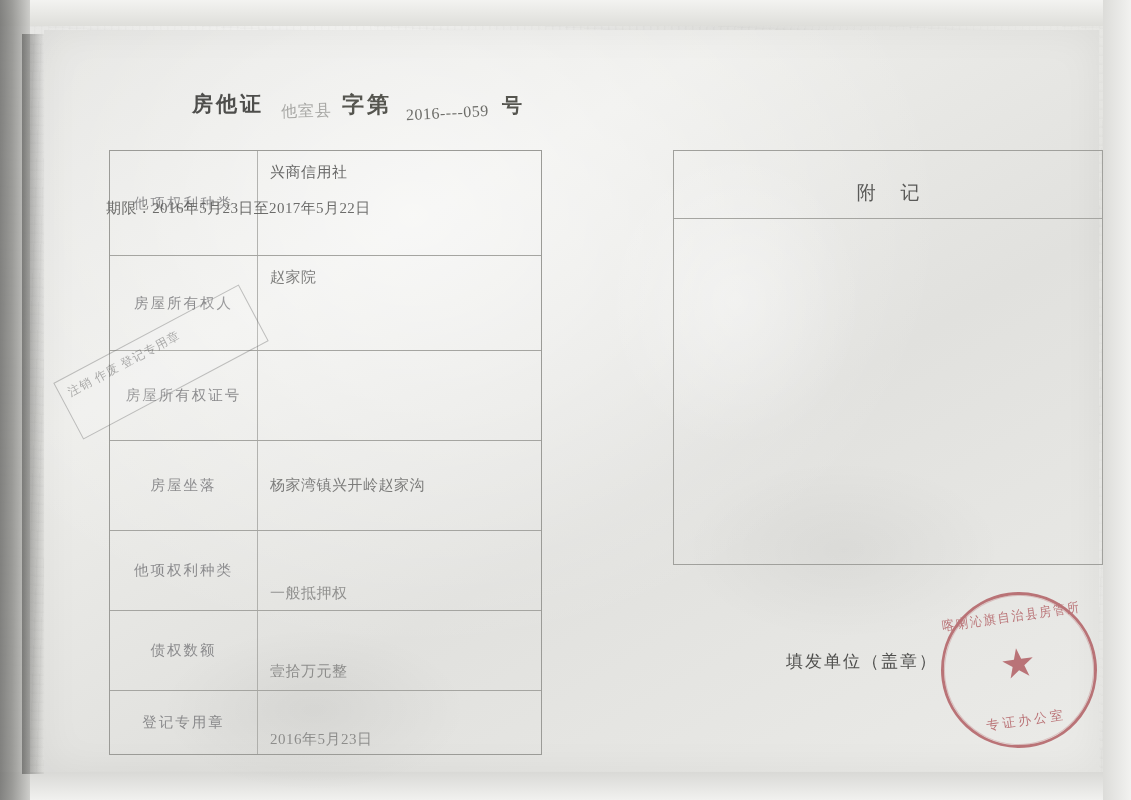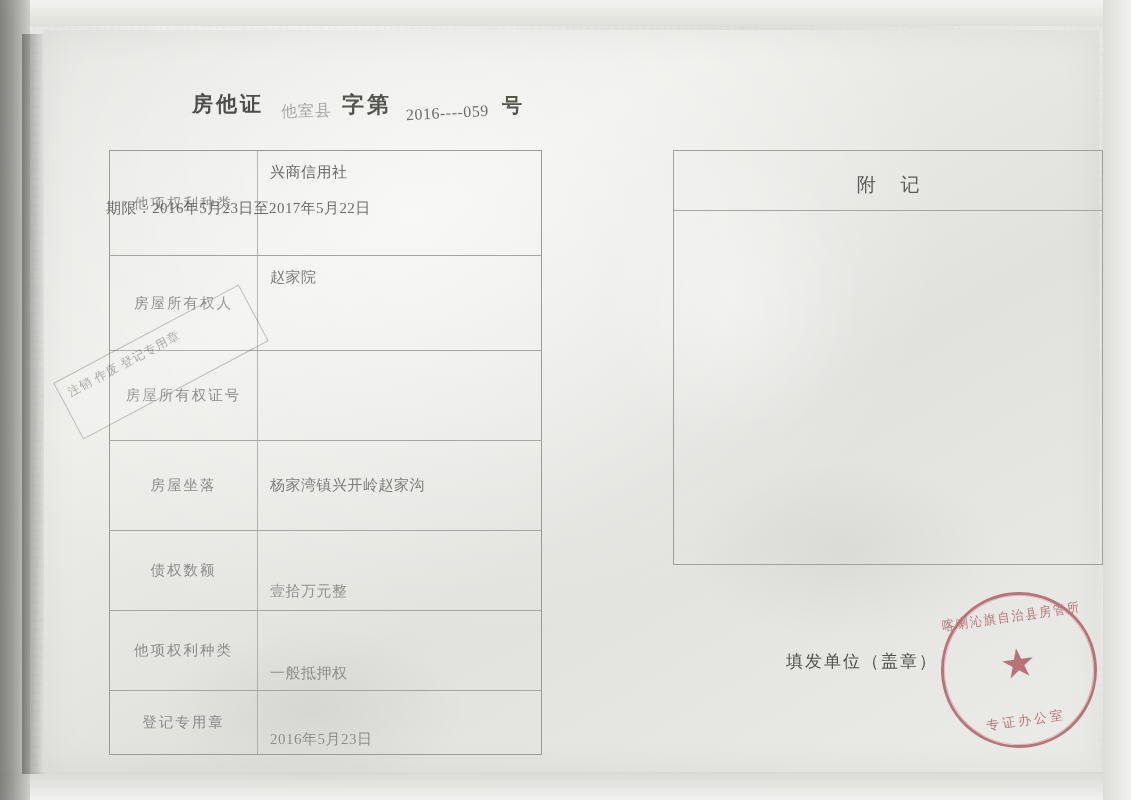--- a/index.html
+++ b/index.html
@@ -182,21 +182,21 @@
     position: absolute;
     left: 629px;
     top: 120px;
     width: 430px;
     height: 415px;
     border: 1px solid #a0a09c;
     box-sizing: border-box;
   }
   .appendix-title {
     position: absolute;
-    left: 0; top: 8px;
+    left: 0; top: 16px;
     width: 100%;
     height: 52px;
     border-bottom: 1px solid #a5a5a1;
     box-sizing: border-box;
     display: flex;
     align-items: center;
     justify-content: center;
     font-size: 19px;
     letter-spacing: 10px;
     color: #5a5a58;
@@ -337,26 +337,26 @@
         <div class="cell-value v-mid">赵家院</div>
       </div>
       <div class="row" style="height:90px">
         <div class="cell-label">房屋所有权证号</div>
       </div>
       <div class="row" style="height:90px">
         <div class="cell-label">房屋坐落</div>
         <div class="cell-value v-mid" style="align-items:center;padding-top:0">杨家湾镇兴开岭赵家沟</div>
       </div>
       <div class="row" style="height:80px">
+        <div class="cell-label">他项权利种类</div>
+        <div class="cell-value v-faint" style="align-items:flex-end;padding-bottom:6px;padding-top:0">一般抵押权</div>
+      </div>
+      <div class="row" style="height:80px">
         <div class="cell-label">债权数额</div>
         <div class="cell-value v-faint" style="align-items:flex-end;padding-bottom:8px;padding-top:0">壹拾万元整</div>
-      </div>
-      <div class="row" style="height:80px">
-        <div class="cell-label">他项权利种类</div>
-        <div class="cell-value v-faint" style="align-items:flex-end;padding-bottom:6px;padding-top:0">一般抵押权</div>
       </div>
       <div class="row" style="height:63px">
         <div class="cell-label">登记专用章</div>
         <div class="cell-value v-faint" style="align-items:flex-end;padding-bottom:4px;padding-top:0">2016年5月23日</div>
       </div>
     </div>
 
     <div class="diag-stamp">注销 作废 登记专用章</div>
 
     <div class="appendix">

